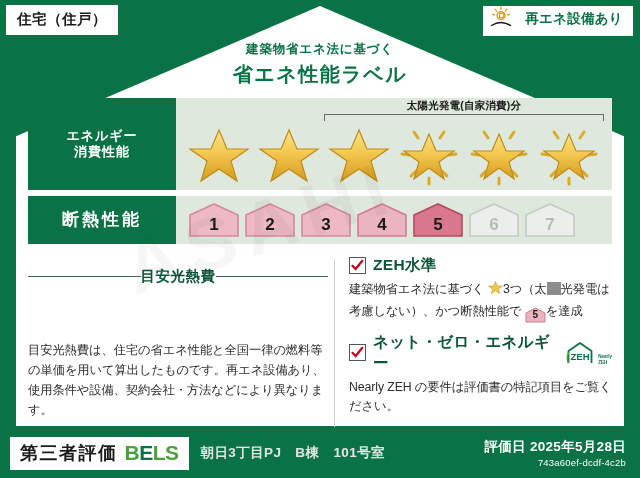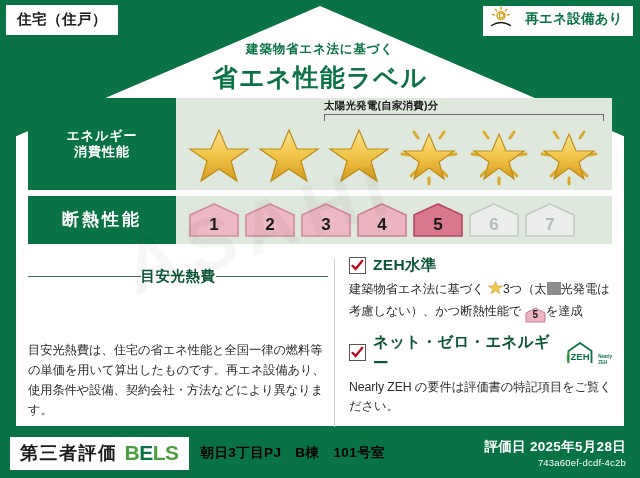--- a/index.html
+++ b/index.html
@@ -51,21 +51,21 @@
   
   #title-block {
     position: absolute; left: 0; right: 0; top: 41px;
     text-align: center; z-index: 8;
   }
   #subtitle {
     font-size: 12.5px; font-weight: bold; color: #0a7346;
     letter-spacing: .8px;
   }
   #main-title {
-    font-size: 25px; font-weight: bold; color: #0a7346;
+    font-size: 20px; font-weight: bold; color: #0a7346;
     letter-spacing: 1.5px; margin-top: 3px;
   }
 
   
   #perf-panel {
     position: absolute; left: 28px; top: 98px; width: 584px;
   }
 
   .perf-row {
     display: flex; align-items: stretch;
@@ -92,21 +92,21 @@
     display: flex; align-items: flex-end;
     justify-content: space-around;
     padding: 0 8px 4px 8px;
   }
   .star-wrap { position: relative; width: 62px; height: 62px; }
   .star-wrap svg { display: block; width: 100%; height: 100%; }
 
   
   #solar-annot {
     position: absolute; right: 8px; top: 1px; width: 280px;
-    z-index: 4;
+    text-align: center; z-index: 4;
   }
   #solar-annot .sa-text {
     font-size: 10.5px; font-weight: bold; color: #1a1a1a;
     letter-spacing: .2px;
   }
   #solar-annot .sa-bracket {
     height: 7px; margin-top: 1px;
     border-left: 1.5px solid #6b6b6b;
     border-right: 1.5px solid #6b6b6b;
     border-top: 1.5px solid #6b6b6b;
@@ -216,21 +216,21 @@
     font-size: 18px; font-weight: bold; color: #1a1a1a;
     letter-spacing: 1.5px;
   }
   #bels-chip .bc-bels {
     font-size: 21px; font-weight: bold; letter-spacing: -.5px;
   }
   #bels-chip .bc-bels .b1 { color: #4aa03c; }
   #bels-chip .bc-bels .b2 { color: #0a7346; }
   #bels-chip .bc-bels .b3 { color: #4aa03c; }
   #bldg-info {
-    color: #000000; font-size: 13.5px; font-weight: bold;
+    color: #e5e5e5; font-size: 13.5px; font-weight: bold;
     margin-left: 12px; letter-spacing: .4px;
     display: flex; gap: 14px;
   }
   #eval-info {
     margin-left: auto; margin-right: 14px;
     text-align: right; color: #ffffff;
   }
   #eval-date { font-size: 13.5px; font-weight: bold; letter-spacing: .3px; }
   #eval-id { font-size: 9.5px; font-weight: normal; margin-top: 1px; letter-spacing: .2px; }
 

